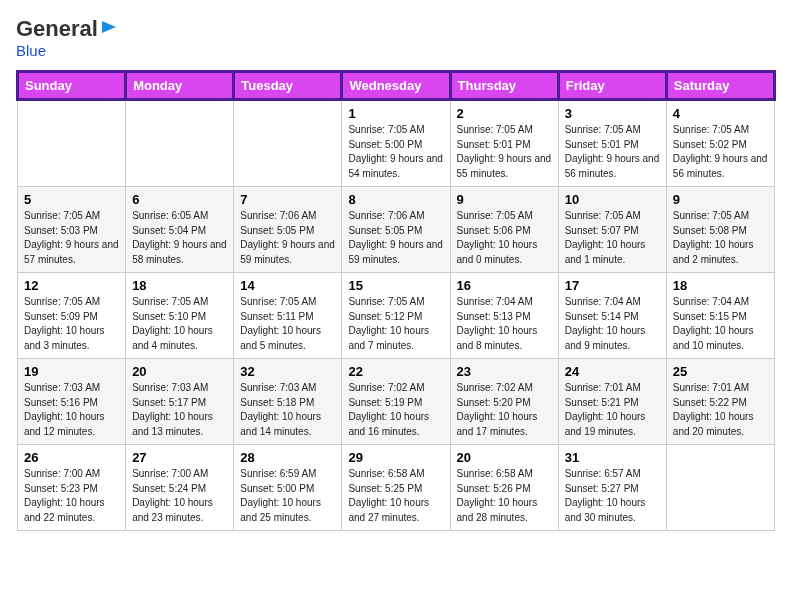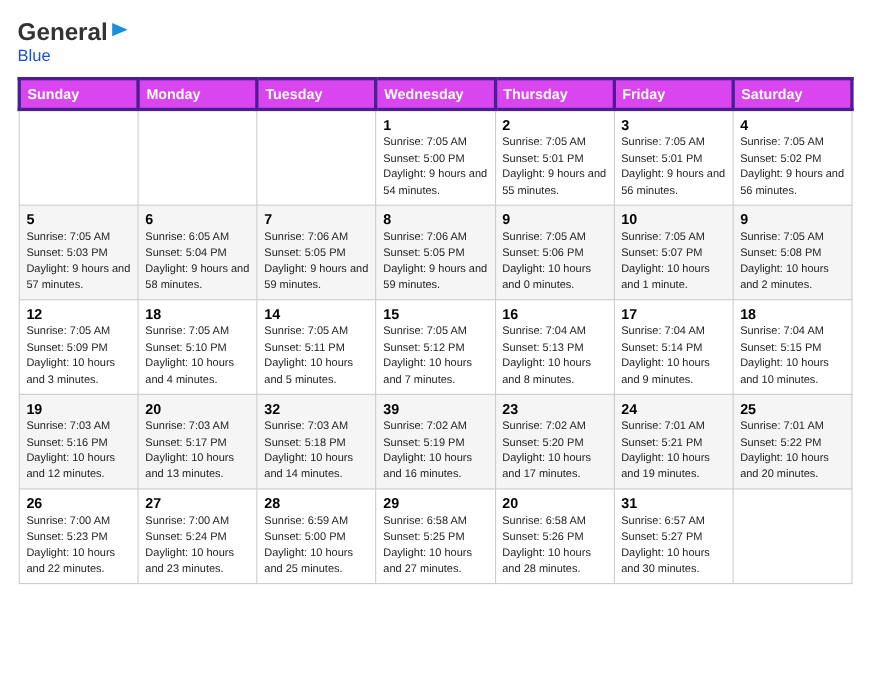--- a/index.html
+++ b/index.html
@@ -263,21 +263,21 @@
 and 13 minutes.</div>
         </td>
         <td>
           <div class="day-num">32</div>
           <div class="day-info">Sunrise: 7:03 AM
 Sunset: 5:18 PM
 Daylight: 10 hours
 and 14 minutes.</div>
         </td>
         <td>
-          <div class="day-num">39</div>
+          <div class="day-num">22</div>
           <div class="day-info">Sunrise: 7:02 AM
 Sunset: 5:19 PM
 Daylight: 10 hours
 and 16 minutes.</div>
         </td>
         <td>
           <div class="day-num">23</div>
           <div class="day-info">Sunrise: 7:02 AM
 Sunset: 5:20 PM
 Daylight: 10 hours

